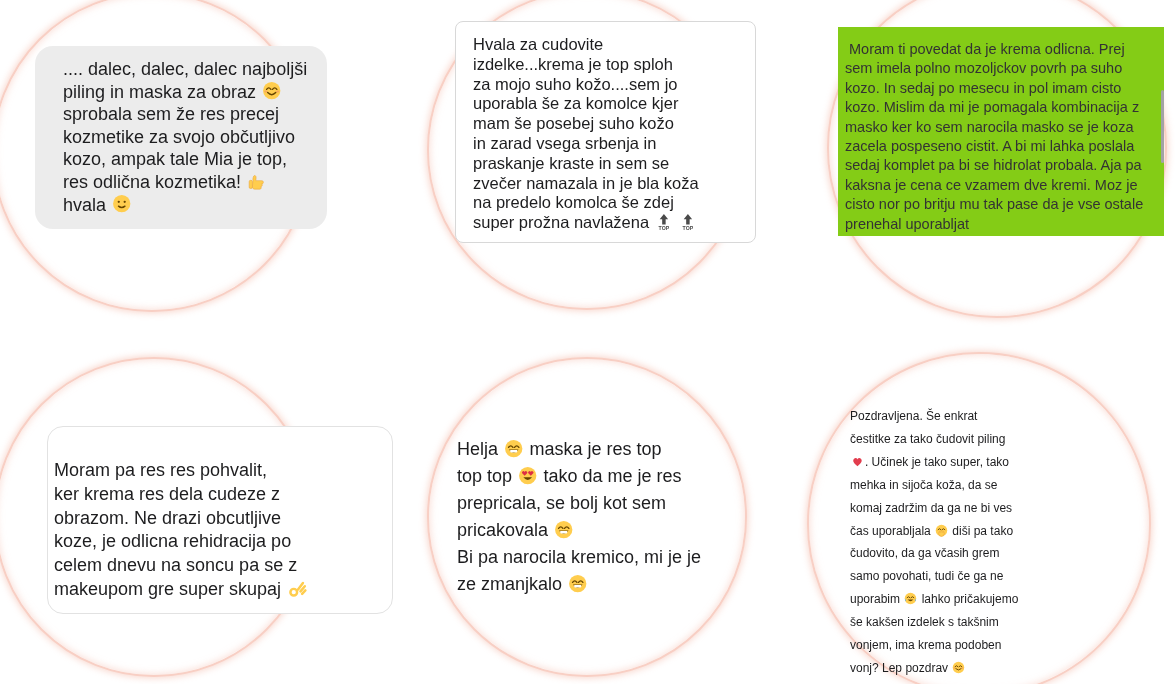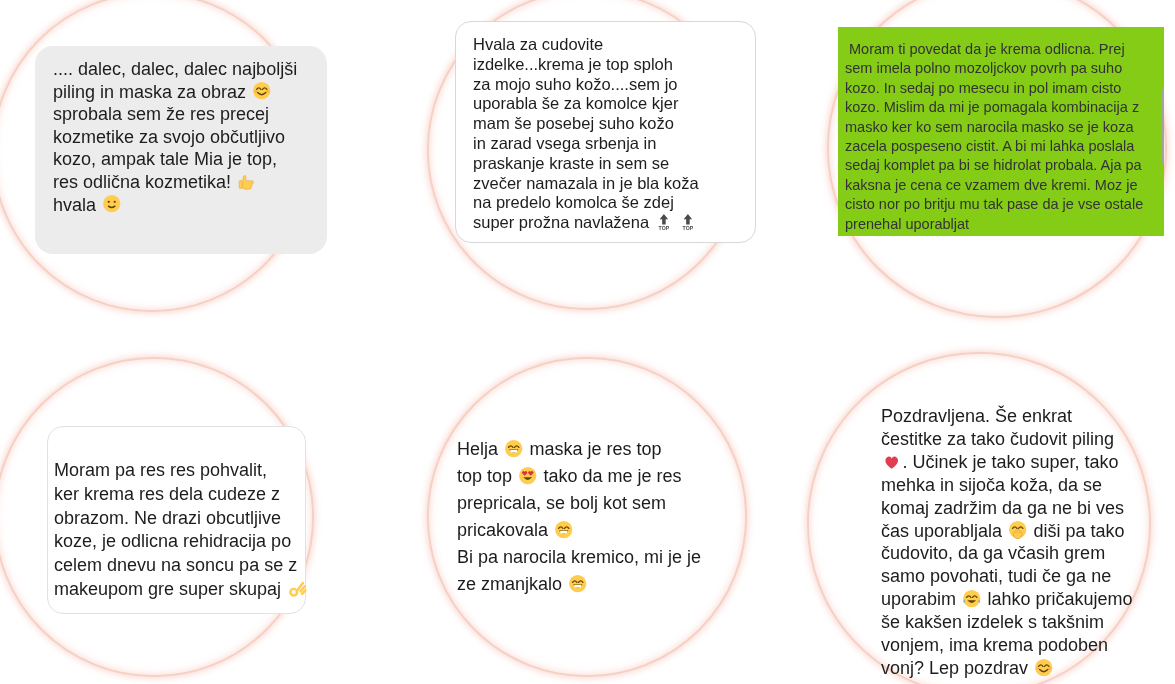--- a/index.html
+++ b/index.html
@@ -15,31 +15,31 @@
   .c1{left:-8px;  top:-8px;  width:316px;height:316px;}
   .c2{left:427px; top:-10px; width:316px;height:316px;}
   .c3{left:827px; top:-22px; width:336px;height:336px;}
   .c4{left:-6px;  top:357px; width:316px;height:316px;}
   .c5{left:427px; top:357px; width:316px;height:316px;}
   .c6{left:807px; top:352px; width:340px;height:340px;}
 
   .block{position:absolute;z-index:2;box-sizing:border-box;}
   .txt{margin:0;white-space:pre;color:#1d1d1f;}
 
-  .b1{left:35px;top:46px;width:292px;height:208px;background:#ececec;border-radius:18px;
-      padding:12px 18px;font-size:18px;line-height:22.6px;}
+  .b1{left:35px;top:46px;width:292px;height:183px;background:#ececec;border-radius:18px;
+      padding:12px 28px;font-size:18px;line-height:22.6px;}
   .b2{left:455px;top:21px;width:301px;height:222px;background:#ffffff;border:1px solid #d8d8d8;
-      border-radius:16px;padding:13px 17px;font-size:16.5px;line-height:19.8px;}
+      border-radius:8px;padding:13px 17px;font-size:16.5px;line-height:19.8px;}
   .b3{left:838px;top:27px;width:326px;height:209px;background:#84cc16;
       padding:13px 7px;font-size:14.5px;line-height:19.4px;}
   .b3 .txt{color:#333333;}
-  .b4{left:47px;top:426px;width:259px;height:188px;background:#ffffff;border:1px solid #e2e2e2;
+  .b4{left:47px;top:426px;width:346px;height:188px;background:#ffffff;border:1px solid #e2e2e2;
       border-radius:16px;padding:32px 10px 0 6px;font-size:18px;line-height:23.8px;}
   .b5{left:457px;top:436px;width:306px;font-size:18px;line-height:27px;}
-  .b6{left:881px;top:405px;width:292px;font-size:18px;line-height:22.9px;}
+  .b6{left:850px;top:405px;width:292px;font-size:12px;line-height:22.9px;}
 
   .scrollbar{position:absolute;z-index:3;left:1161px;top:90px;width:3px;height:73px;
       background:#a3a3a3;border-radius:2px;}
 
   
   .em{width:1.08em;height:1.08em;vertical-align:-0.18em;display:inline-block;margin:0 1px;}
   .em .st{fill:none;stroke:#664500;stroke-width:2.6;stroke-linecap:round;}
 </style>
 </head>
 <body>

